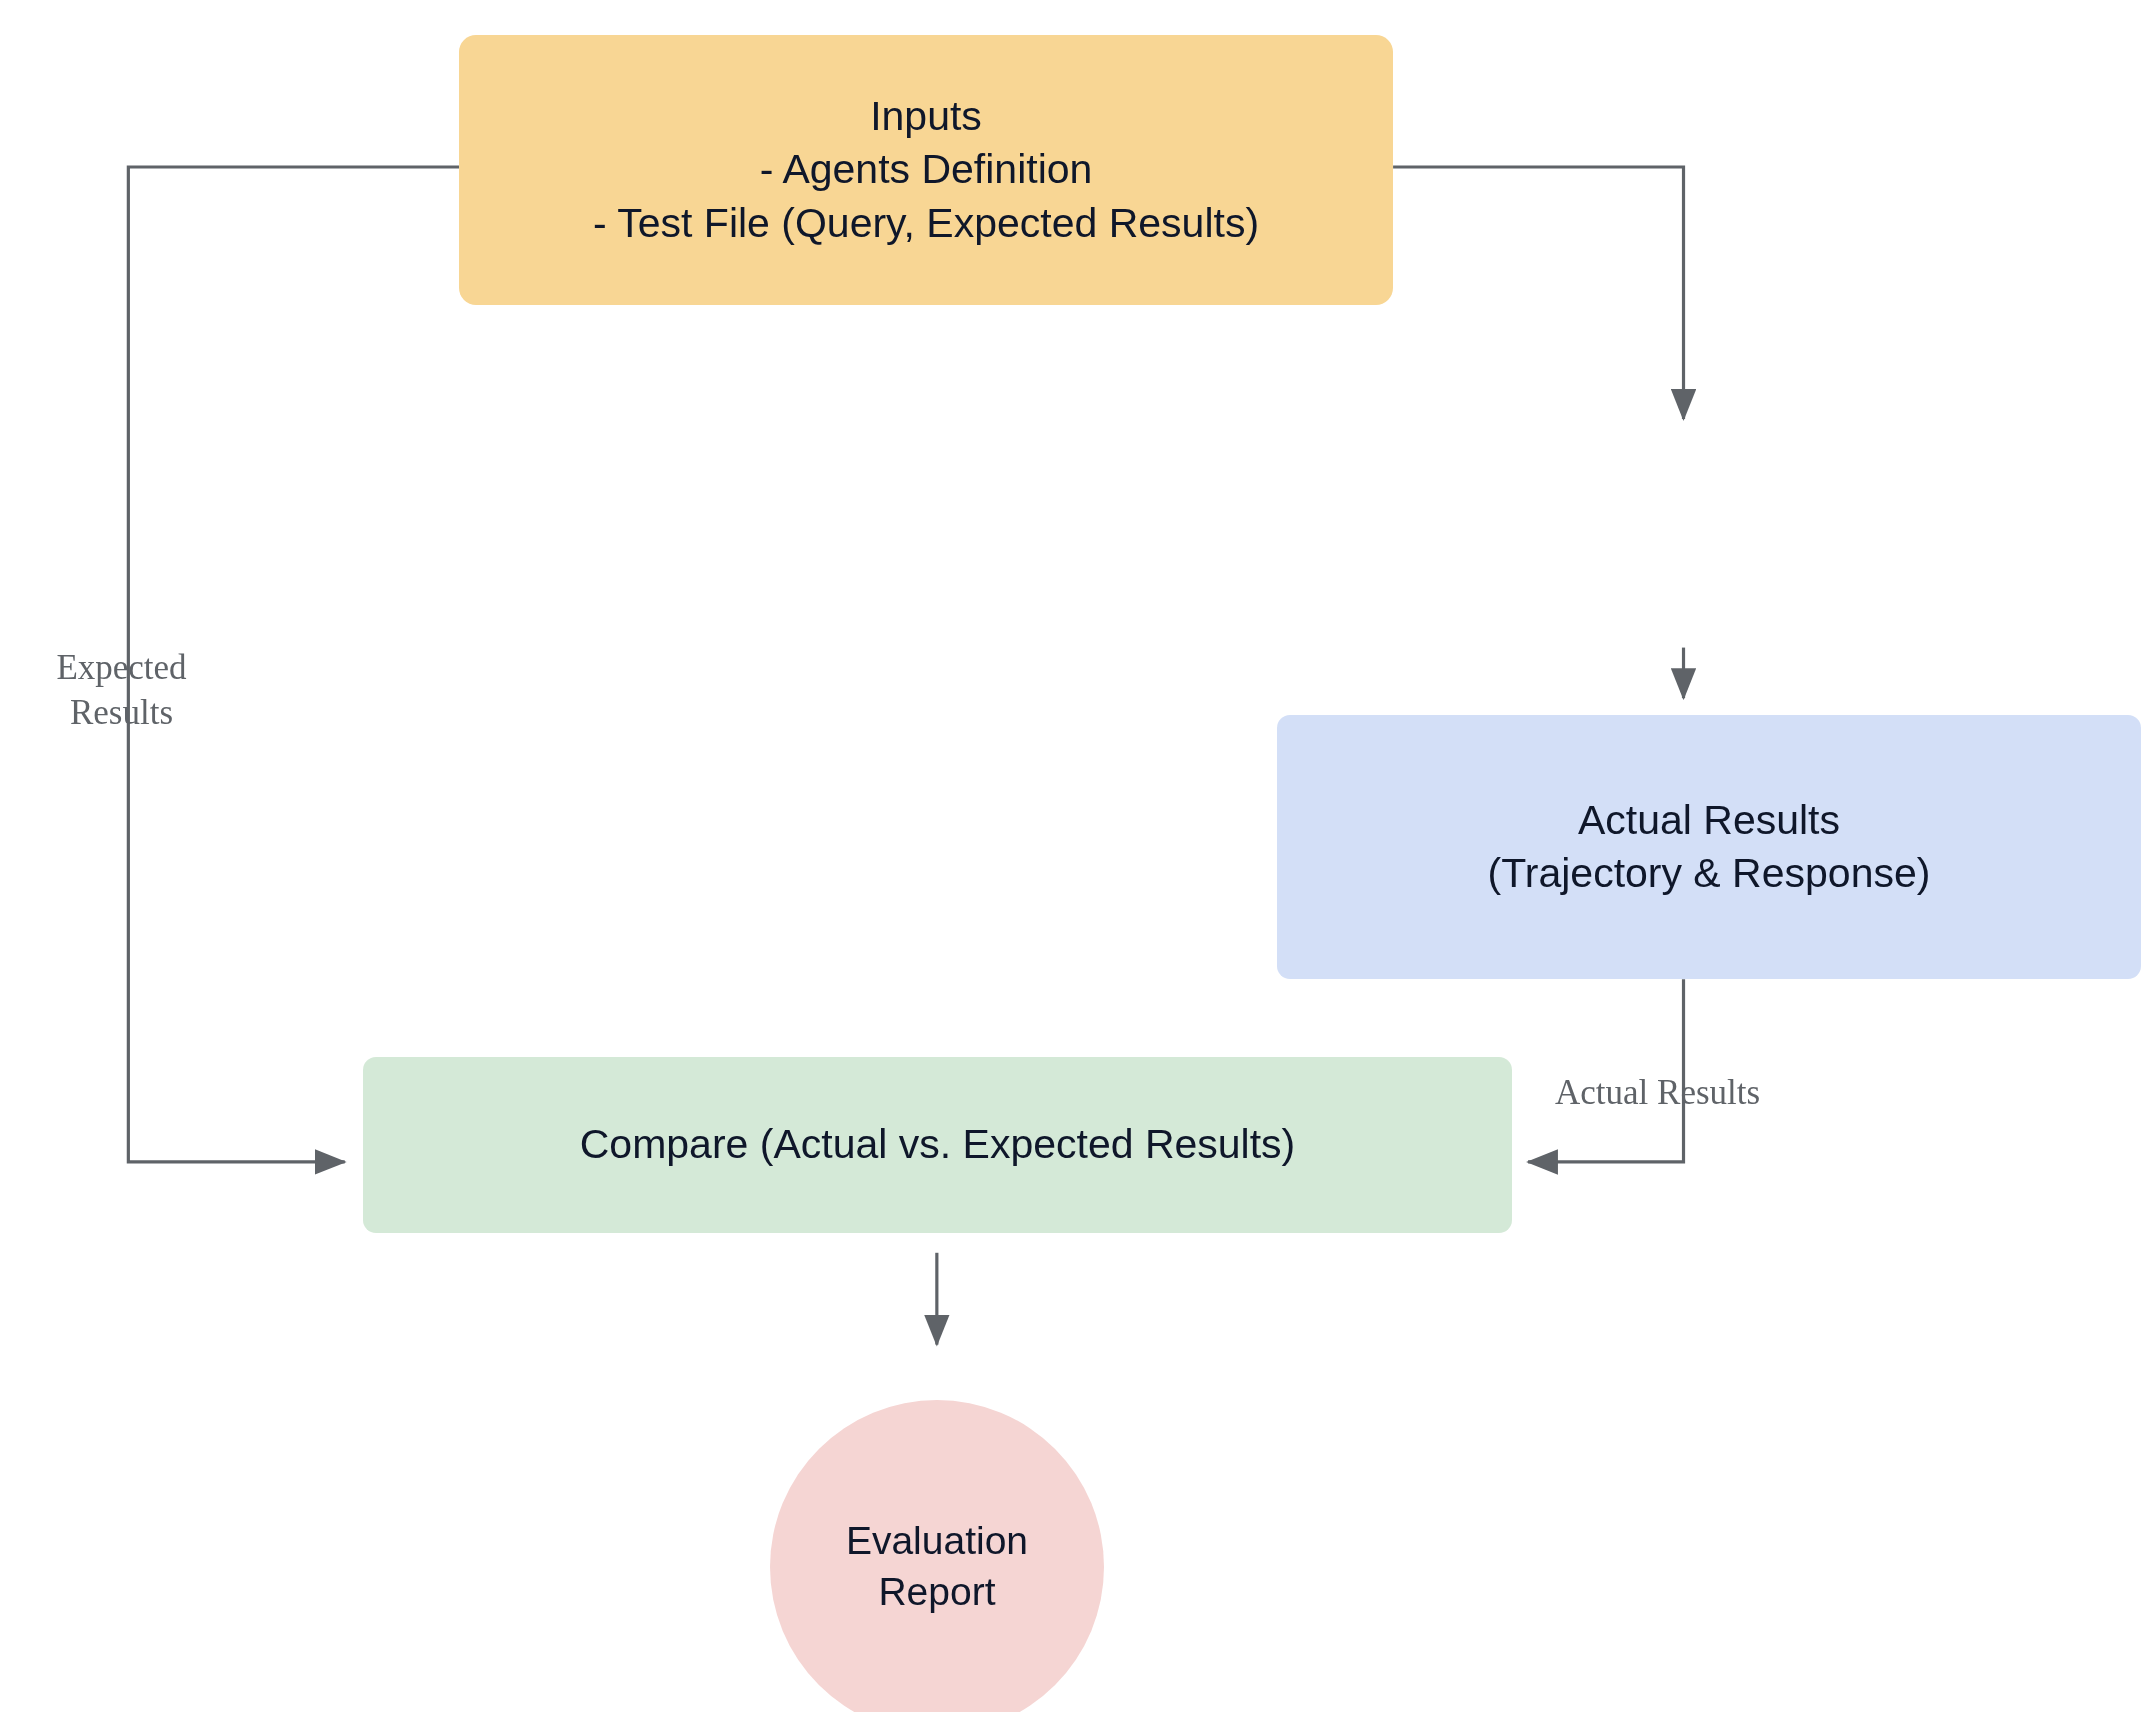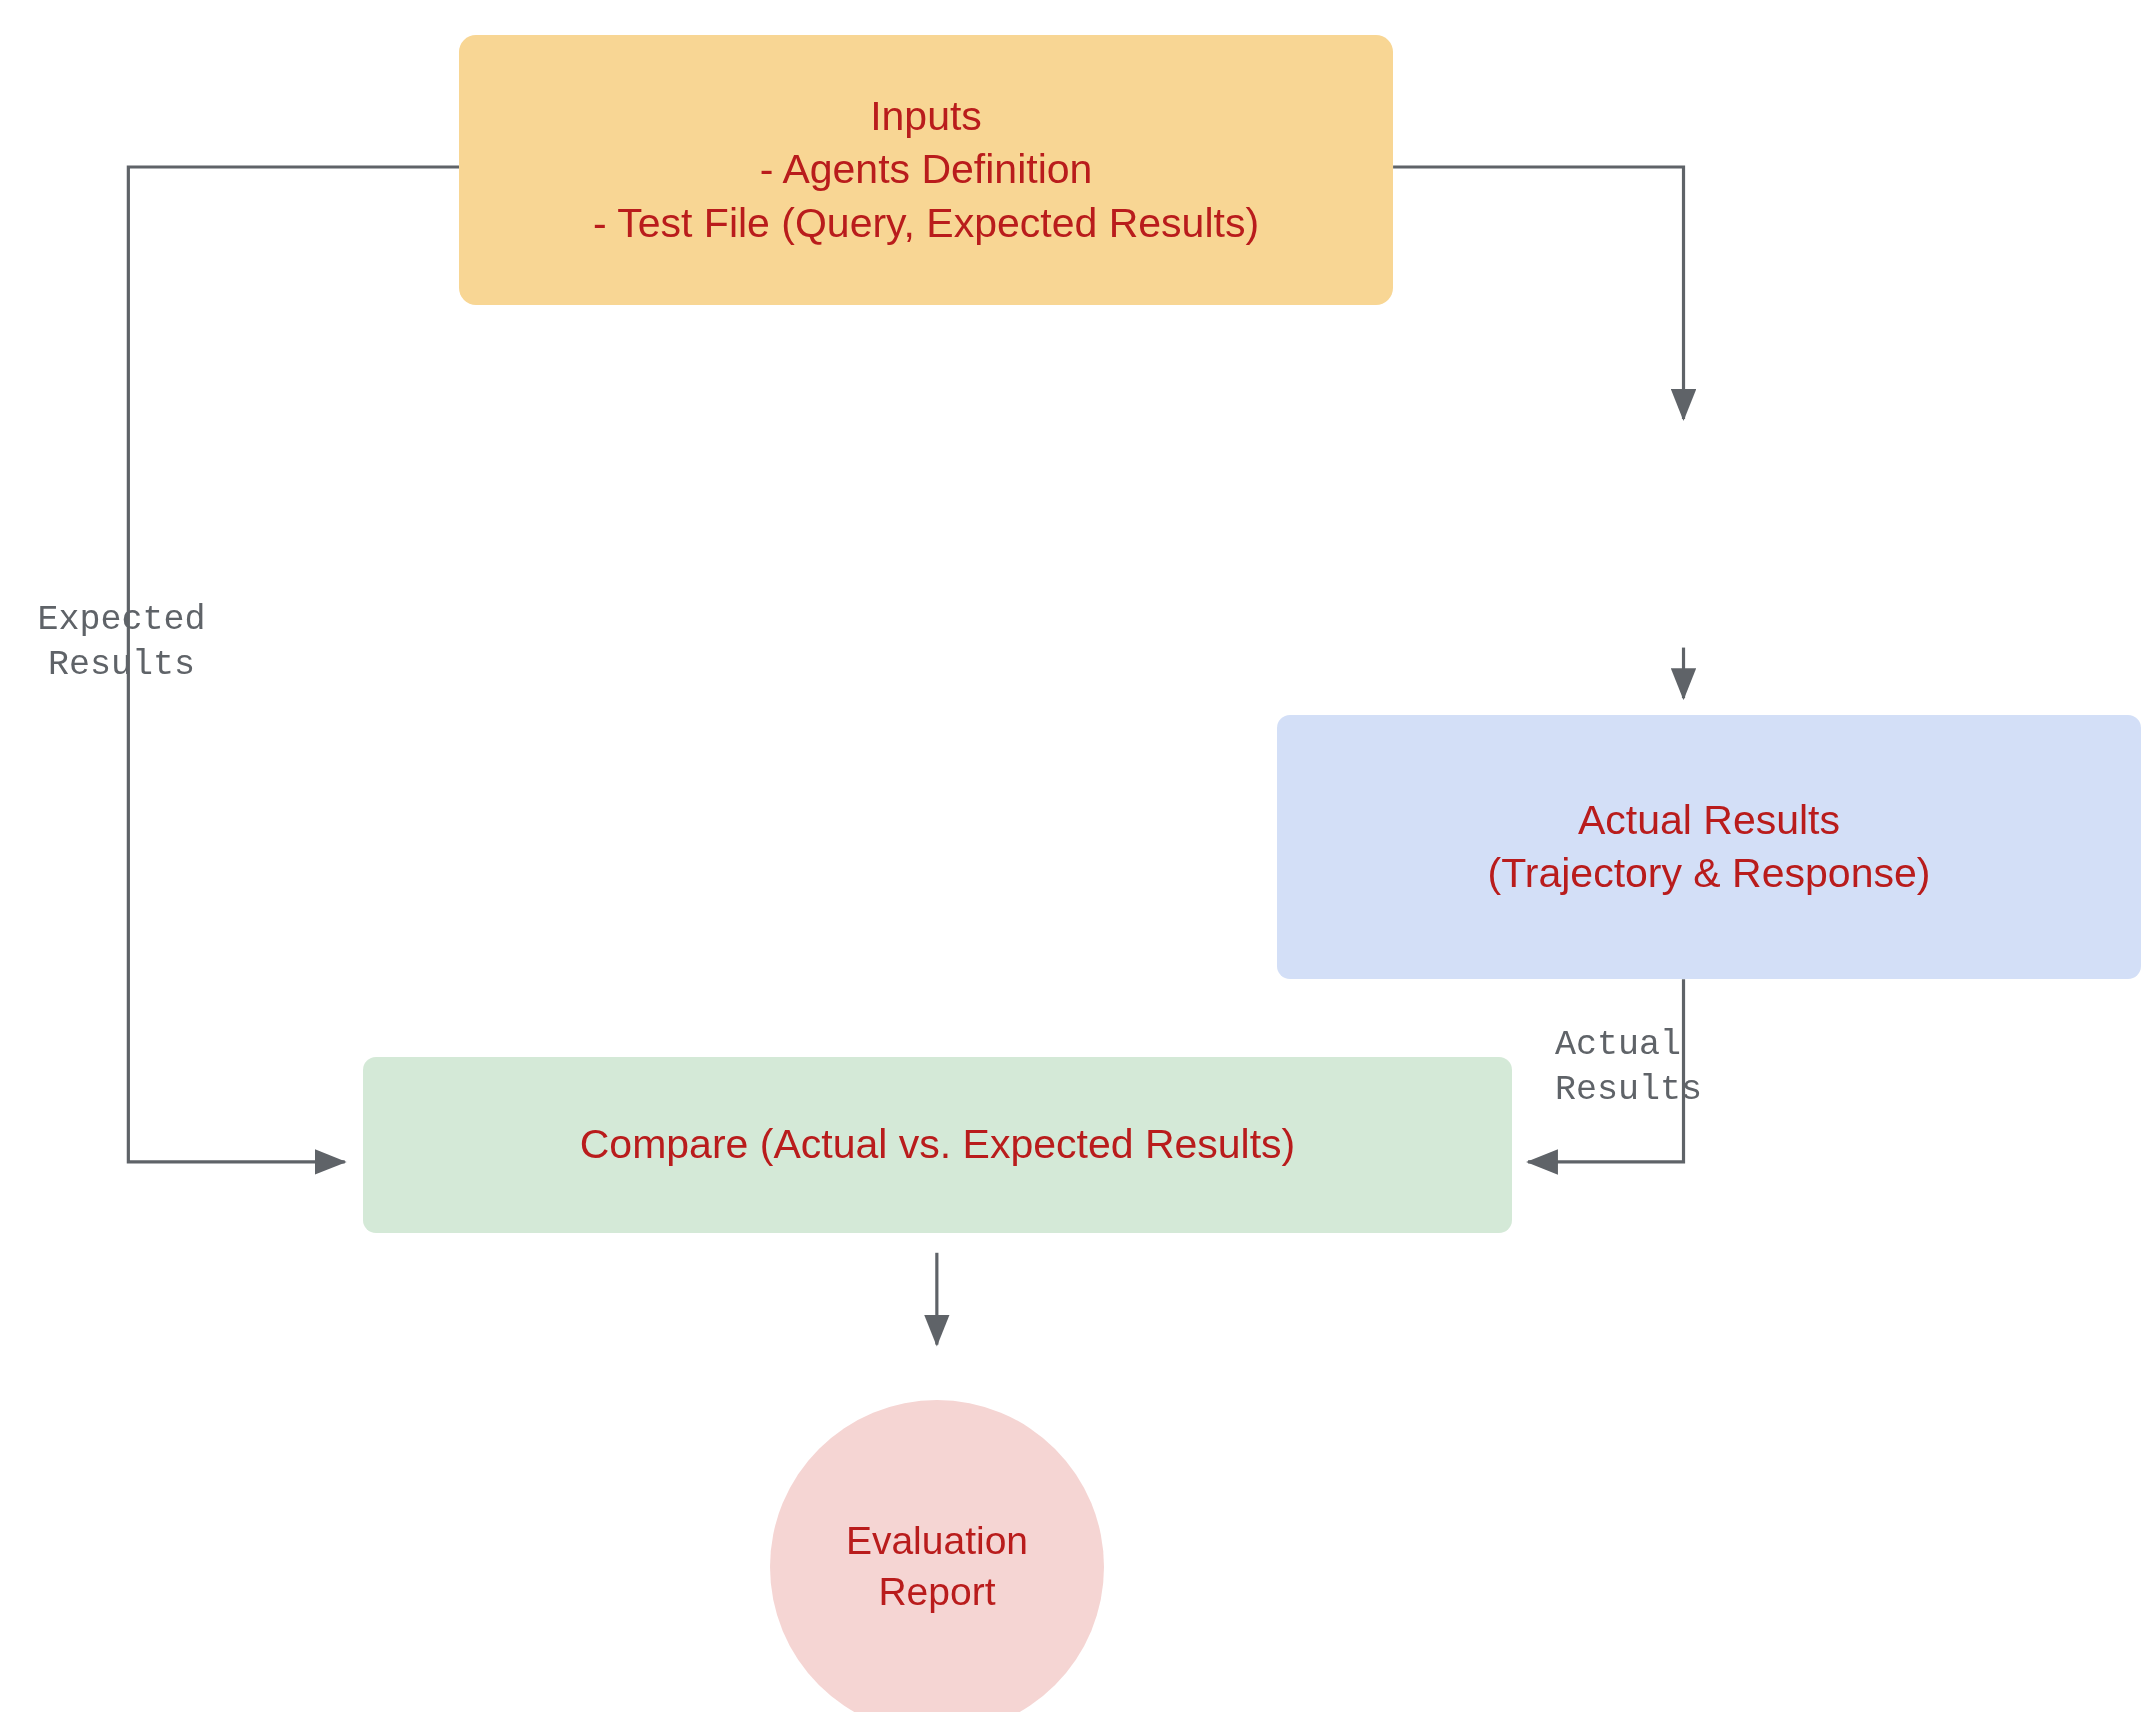--- a/index.html
+++ b/index.html
@@ -16,21 +16,21 @@
     height: 1713px;
     background: #ffffff;
     overflow: hidden;
   }
   .node {
     position: absolute;
     display: flex;
     align-items: center;
     justify-content: center;
     text-align: center;
-    color: #b91c1c;
+    color: #0f172a;
     font-family: "Liberation Sans", sans-serif;
     line-height: 1.30;
     white-space: pre-line;
     box-sizing: border-box;
   }
   #node-inputs {
     left: 459px;
     top: 35px;
     width: 934px;
     height: 270px;
@@ -70,25 +70,26 @@
     top: 1400px;
     width: 334px;
     height: 334px;
     background: #f5d5d3;
     border-radius: 50%;
     font-size: 39px;
   }
   .edge-label {
     position: absolute;
     color: #5f6368;
-    font-family: Liberation Mono, monospace;
+    font-family: Liberation Serif, serif;
     font-size: 35px;
     line-height: 1.28;
     white-space: pre-line;
     text-align: center;
+    margin-top: 48px;
   }
   #label-expected {
     left: 28px;
     top: 598px;
     width: 187px;
   }
   #label-actual {
     left: 1555px;
     top: 1023px;
     width: 262px;

